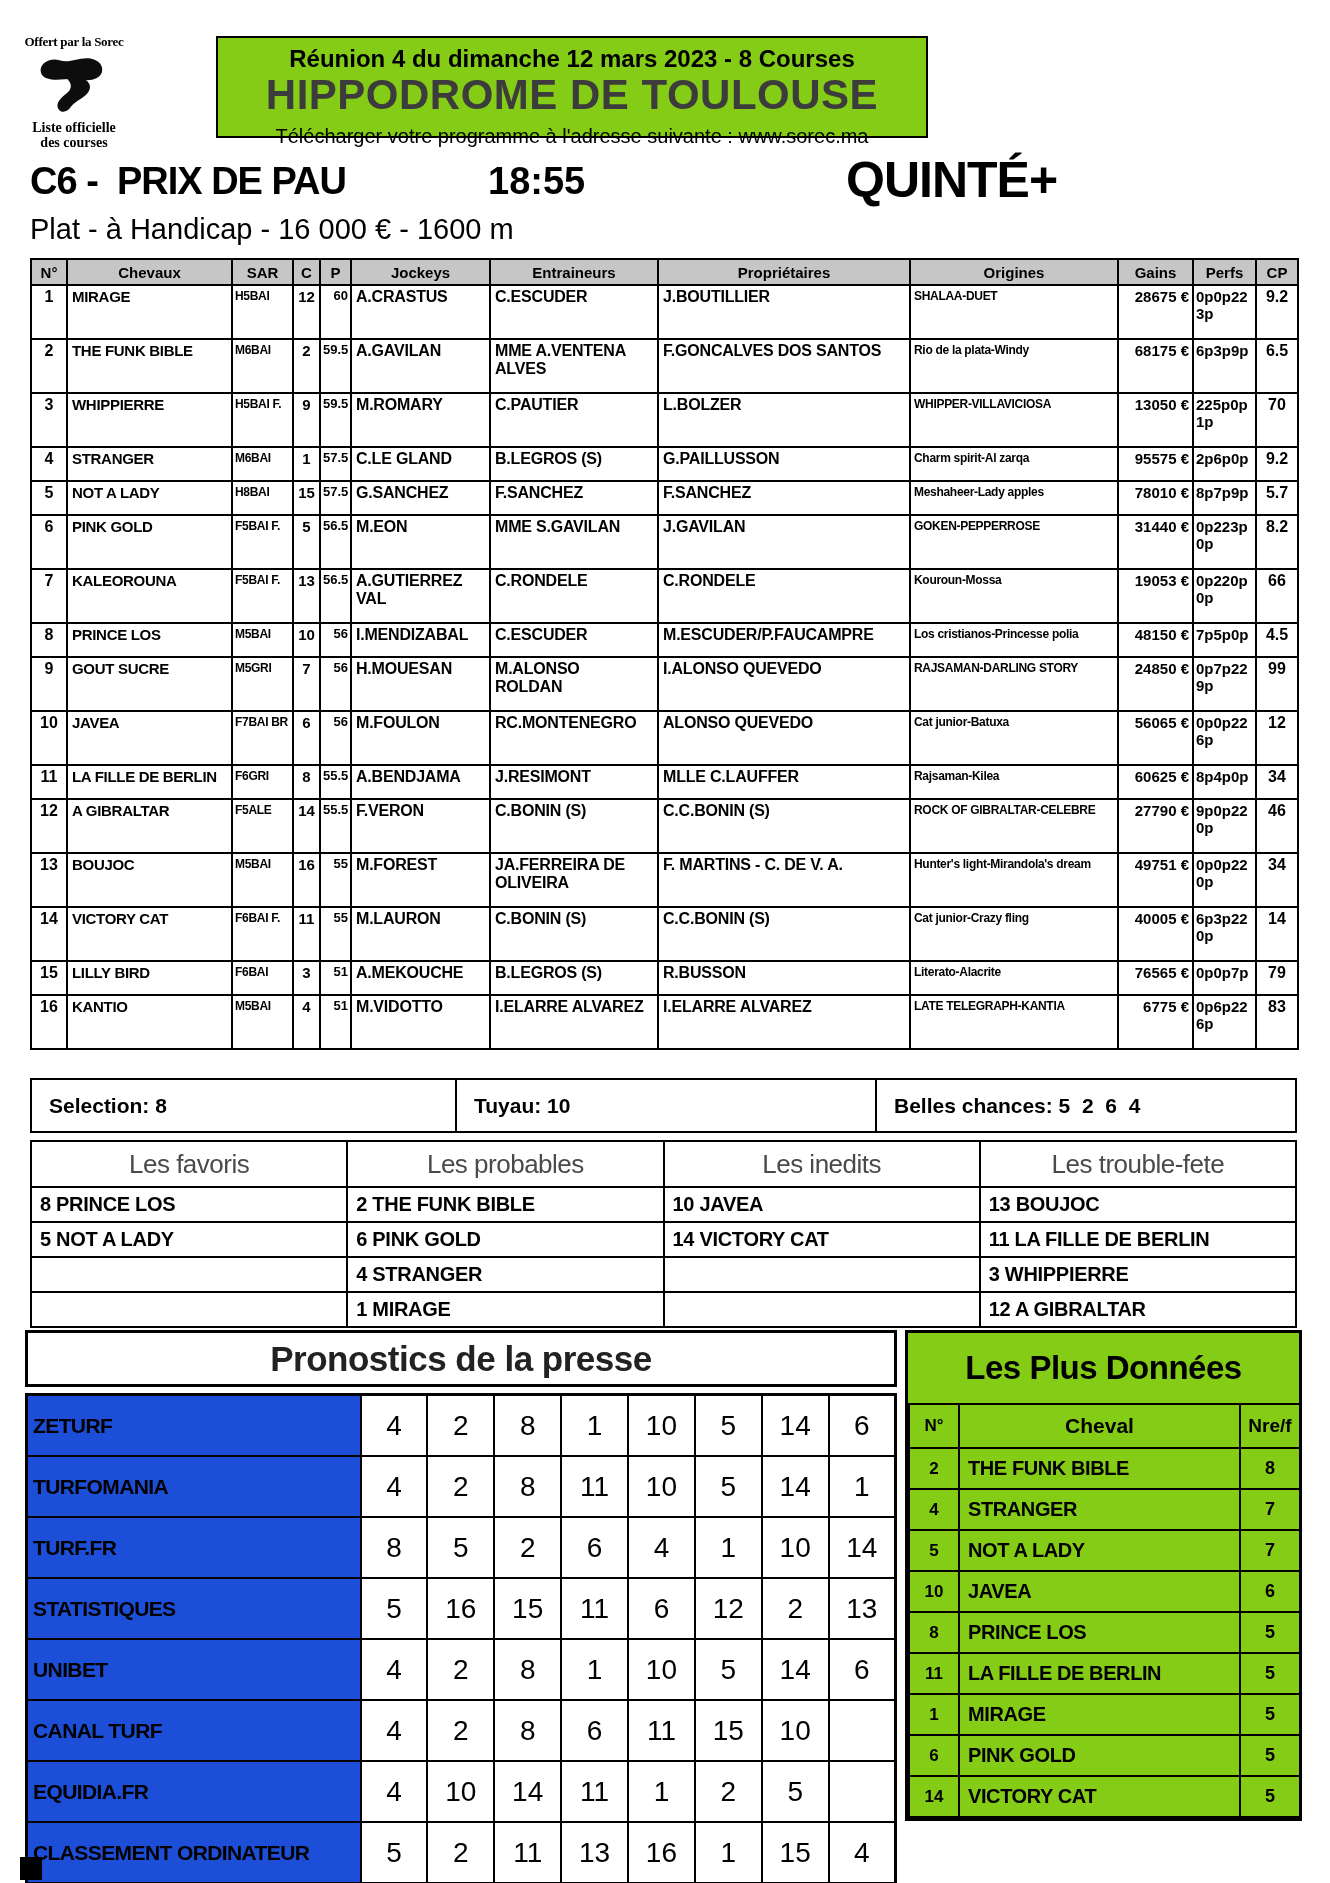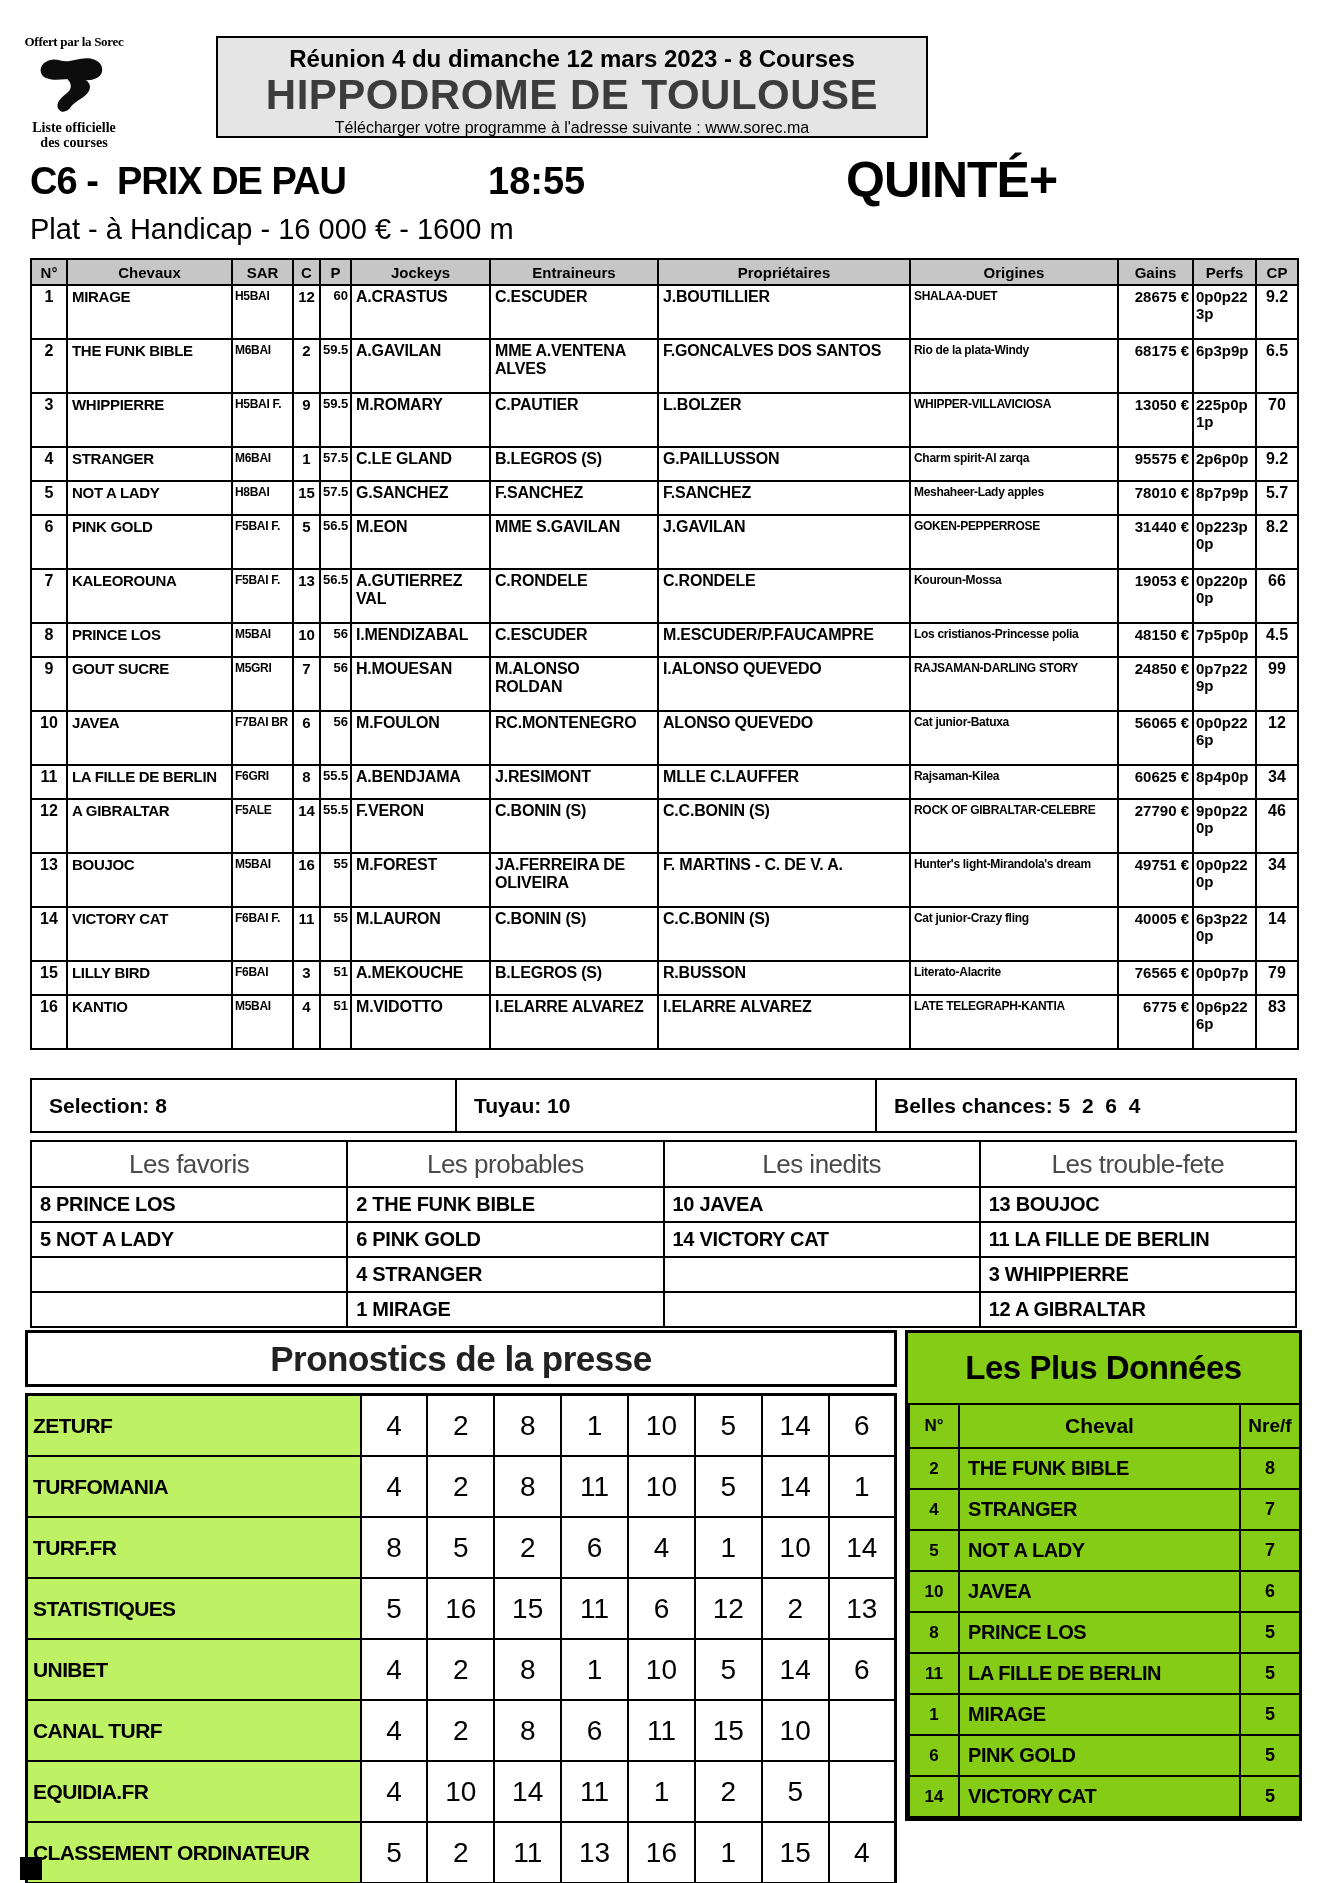--- a/index.html
+++ b/index.html
@@ -8,24 +8,24 @@
 
   
   .logo{position:absolute;left:14px;top:34px;width:120px;text-align:center;
         font-family:"Liberation Serif",serif;font-weight:bold;}
   .logo .l1{font-size:13px;letter-spacing:-0.3px;}
   .logo svg{width:86px;height:66px;display:block;margin:3px auto 1px auto;}
   .logo .l2{font-size:14px;line-height:1.1;}
 
   
   .hdrbox{position:absolute;left:216px;top:36px;width:712px;height:102px;border:2px solid #000;
-          text-align:center;box-sizing:border-box;background:#e5e5e5;}
+          text-align:center;box-sizing:border-box;background:#84cc16;}
   .hdr-meeting{font-size:24px;font-weight:bold;margin-top:7px;}
   .hdr-venue{font-size:42px;font-weight:bold;color:#3c3c3c;letter-spacing:0.5px;line-height:1.02;margin-top:1px;}
-  .hdr-dl{font-size:16px;margin-top:2px;}
+  .hdr-dl{font-size:20px;margin-top:8px;}
 
   
   .race-title{position:absolute;left:30px;top:160px;font-size:38px;font-weight:bold;letter-spacing:-1px;white-space:pre;}
   .race-time{position:absolute;left:488px;top:160px;font-size:38px;font-weight:bold;}
   .race-quinte{position:absolute;left:846px;top:151px;font-size:50px;font-weight:bold;letter-spacing:-1px;}
   .race-cond{position:absolute;left:30px;top:213px;font-size:29px;font-weight:400;}
 
   
   table{border-collapse:collapse;}
   .runners{position:absolute;left:30px;top:258px;width:1267px;table-layout:fixed;}
@@ -54,21 +54,21 @@
   .picks{position:absolute;left:30px;top:1140px;width:1267px;table-layout:fixed;}
   .picks th{border:2px solid #000;height:42px;font-size:26px;font-weight:normal;color:#4a4a4a;letter-spacing:-0.5px;}
   .picks td{border:2px solid #000;height:33px;font-size:20px;font-weight:bold;padding:0 8px;letter-spacing:-0.3px;}
 
   
   .press-title{position:absolute;left:25px;top:1330px;width:872px;height:57px;border:3px solid #000;
                box-sizing:border-box;display:flex;align-items:center;justify-content:center;
                font-size:35px;font-weight:bold;color:#222;letter-spacing:-0.5px;}
   .press{position:absolute;left:25px;top:1393px;width:872px;table-layout:fixed;border:3px solid #000;}
   .press td{border:2px solid #000;height:57px;overflow:hidden;}
-  .press .src{background:#bef264;font-weight:bold;font-size:21px;padding-left:5px;letter-spacing:-0.6px;}
+  .press .src{background:#1d4ed8;font-weight:bold;font-size:21px;padding-left:5px;letter-spacing:-0.6px;}
   .press .num{text-align:center;font-size:28px;font-weight:400;}
 
   
   .mg{position:absolute;left:905px;top:1330px;width:397px;border:3px solid #000;box-sizing:border-box;background:#84cc16;}
   .mg-title{height:70px;display:flex;align-items:center;justify-content:center;
             font-size:33px;font-weight:bold;letter-spacing:-0.5px;}
   .mg table{width:100%;table-layout:fixed;}
   .mg th{border:2px solid #000;height:40px;font-weight:bold;overflow:hidden;}
   .mg th.h0{font-size:17px;} .mg th.h1{font-size:21px;} .mg th.h2{font-size:19px;}
   .mg td{border:2px solid #000;height:37px;font-weight:bold;overflow:hidden;}

